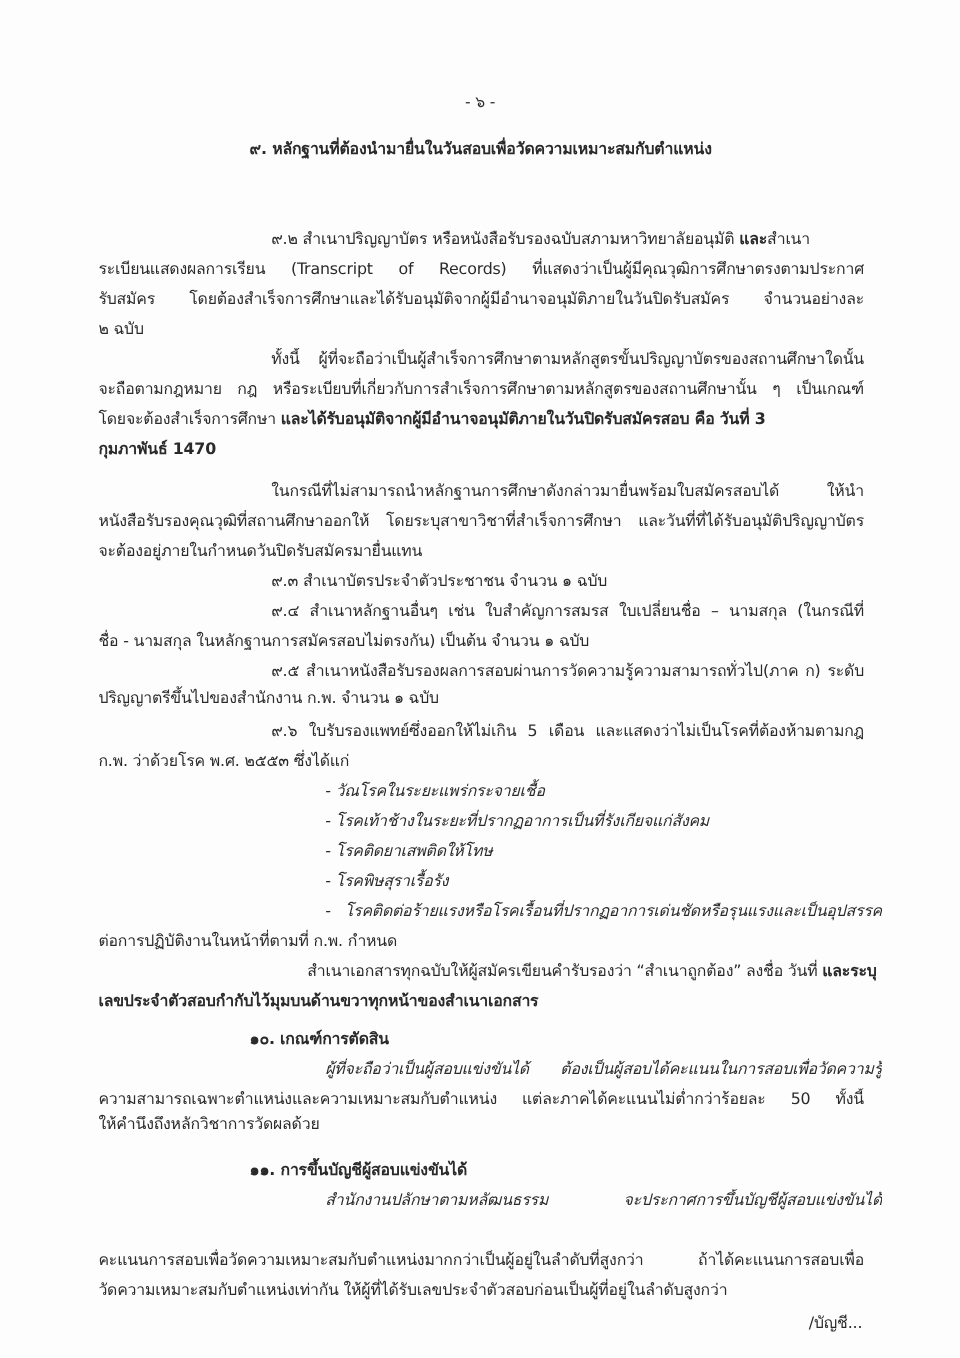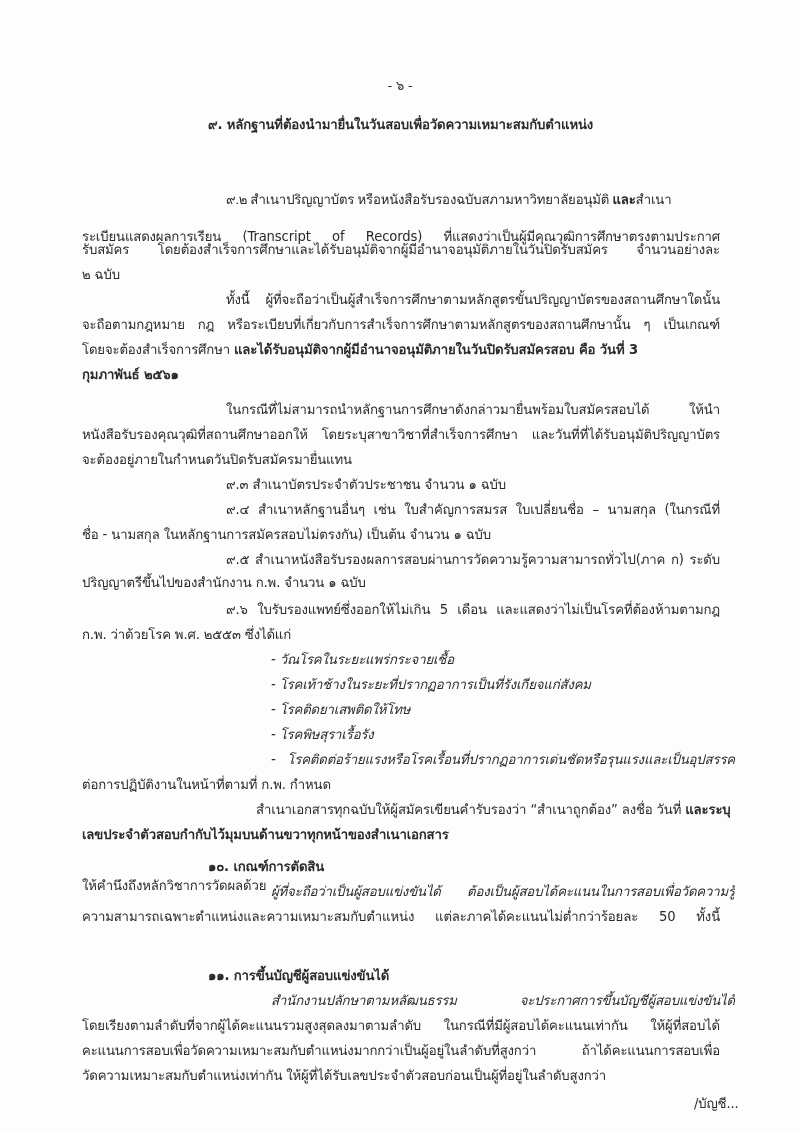--- a/index.html
+++ b/index.html
@@ -14,47 +14,47 @@
     font-size: 13.2px; line-height: 20px; white-space: nowrap; overflow: visible;
     letter-spacing: -0.15px;
   }
   .just { text-align: justify; text-align-last: justify; white-space: normal; height: 20px; overflow: hidden; }
   .b { font-weight: bold; }
   .ind1 { left: 226px; width: 494px; }
   .ind2 { left: 271px; width: 464px; font-style: italic; }
   .hdr-ind { left: 208px; }
   .center { text-align: center; left: 0; width: 800px; }
   .pagenum { font-size: 13px; }
-  .footer { left: 694px; width: 90px; }
+  .footer { left: 674px; width: 90px; }
 </style>
 </head>
 <body>
 
 <div class="page">
 
   <div class="ln center pagenum" style="top:76px">- ๖ -</div>
 
   <div class="ln b hdr-ind" style="top:115px">๙. หลักฐานที่ต้องนำมายื่นในวันสอบเพื่อวัดความเหมาะสมกับตำแหน่ง</div>
 
 
-  <div class="ln ind1" style="top:190px; white-space:nowrap;font-family:Liberation Serif, serif;">
+  <div class="ln ind1" style="top:190px; white-space:nowrap;">
     <span>๙.๒ สำเนาปริญญาบัตร หรือหนังสือรับรองฉบับสภามหาวิทยาลัยอนุมัติ</span>
     <span class="b">และ</span><span>สำเนา</span>
   </div>
-  <div class="ln just" style="top:227px">ระเบียนแสดงผลการเรียน (Transcript of Records) ที่แสดงว่าเป็นผู้มีคุณวุฒิการศึกษาตรงตามประกาศ</div>
+  <div class="ln just" style="top:215px">ระเบียนแสดงผลการเรียน (Transcript of Records) ที่แสดงว่าเป็นผู้มีคุณวุฒิการศึกษาตรงตามประกาศ</div>
   <div class="ln just" style="top:240px">รับสมัคร โดยต้องสำเร็จการศึกษาและได้รับอนุมัติจากผู้มีอำนาจอนุมัติภายในวันปิดรับสมัคร จำนวนอย่างละ</div>
   <div class="ln" style="top:265px">๒ ฉบับ</div>
 
   <div class="ln ind1 just" style="top:290px">ทั้งนี้ ผู้ที่จะถือว่าเป็นผู้สำเร็จการศึกษาตามหลักสูตรขั้นปริญญาบัตรของสถานศึกษาใดนั้น</div>
   <div class="ln just" style="top:315px">จะถือตามกฎหมาย กฎ หรือระเบียบที่เกี่ยวกับการสำเร็จการศึกษาตามหลักสูตรของสถานศึกษานั้น ๆ เป็นเกณฑ์</div>
   <div class="ln" style="top:340px">
     <span>โดยจะต้องสำเร็จการศึกษา</span>
     <span class="b">และได้รับอนุมัติจากผู้มีอำนาจอนุมัติภายในวันปิดรับสมัครสอบ คือ วันที่ 3</span>
   </div>
-  <div class="ln b" style="top:365px">กุมภาพันธ์ ๒๕๖๑</div>
+  <div class="ln b" style="top:365px">กุมภาพันธ์ 1470</div>
 
   <div class="ln ind1 just" style="top:400px">ในกรณีที่ไม่สามารถนำหลักฐานการศึกษาดังกล่าวมายื่นพร้อมใบสมัครสอบได้ ให้นำ</div>
   <div class="ln just" style="top:425px">หนังสือรับรองคุณวุฒิที่สถานศึกษาออกให้ โดยระบุสาขาวิชาที่สำเร็จการศึกษา และวันที่ที่ได้รับอนุมัติปริญญาบัตร</div>
   <div class="ln" style="top:450px">จะต้องอยู่ภายในกำหนดวันปิดรับสมัครมายื่นแทน</div>
 
   <div class="ln ind1" style="top:475px">๙.๓ สำเนาบัตรประจำตัวประชาชน จำนวน ๑ ฉบับ</div>
 
   <div class="ln ind1 just" style="top:500px">๙.๔ สำเนาหลักฐานอื่นๆ เช่น ใบสำคัญการสมรส ใบเปลี่ยนชื่อ – นามสกุล (ในกรณีที่</div>
   <div class="ln" style="top:525px">ชื่อ - นามสกุล ในหลักฐานการสมัครสอบไม่ตรงกัน) เป็นต้น จำนวน ๑ ฉบับ</div>
 
@@ -73,22 +73,21 @@
 
   <div class="ln" style="top:800px; left:256px; width:464px;">
     <span>สำเนาเอกสารทุกฉบับให้ผู้สมัครเขียนคำรับรองว่า “สำเนาถูกต้อง” ลงชื่อ วันที่</span>
     <span class="b">และระบุ</span>
   </div>
   <div class="ln b" style="top:825px">เลขประจำตัวสอบกำกับไว้มุมบนด้านขวาทุกหน้าของสำเนาเอกสาร</div>
 
   <div class="ln b hdr-ind" style="top:857px">๑๐. เกณฑ์การตัดสิน</div>
   <div class="ln ind2 just" style="top:882px">ผู้ที่จะถือว่าเป็นผู้สอบแข่งขันได้ ต้องเป็นผู้สอบได้คะแนนในการสอบเพื่อวัดความรู้</div>
   <div class="ln just" style="top:907px">ความสามารถเฉพาะตำแหน่งและความเหมาะสมกับตำแหน่ง แต่ละภาคได้คะแนนไม่ต่ำกว่าร้อยละ 50 ทั้งนี้</div>
-  <div class="ln" style="top:876px">ให้คำนึงถึงหลักวิชาการวัดผลด้วย</div>
+  <div class="ln" style="top:928px">ให้คำนึงถึงหลักวิชาการวัดผลด้วย</div>
 
   <div class="ln b hdr-ind" style="top:966px">๑๑. การขึ้นบัญชีผู้สอบแข่งขันได้</div>
   <div class="ln ind2 just" style="top:991px">สำนักงานปลักษาตามหลัฒนธรรม จะประกาศการขึ้นบัญชีผู้สอบแข่งขันได้</div>
-  <div class="ln just" style="top:1016px">โดยเรียงตามลำดับที่จากผู้ได้คะแนนรวมสูงสุดลงมาตามลำดับ ในกรณีที่มีผู้สอบได้คะแนนเท่ากัน ให้ผู้ที่สอบได้</div>
   <div class="ln just" style="top:1041px">คะแนนการสอบเพื่อวัดความเหมาะสมกับตำแหน่งมากกว่าเป็นผู้อยู่ในลำดับที่สูงกว่า ถ้าได้คะแนนการสอบเพื่อ</div>
   <div class="ln" style="top:1066px">วัดความเหมาะสมกับตำแหน่งเท่ากัน  ให้ผู้ที่ได้รับเลขประจำตัวสอบก่อนเป็นผู้ที่อยู่ในลำดับสูงกว่า</div>
 
   <div class="ln footer" style="top:1094px">/บัญชี...</div>
 </div>
 
 </body></html>

